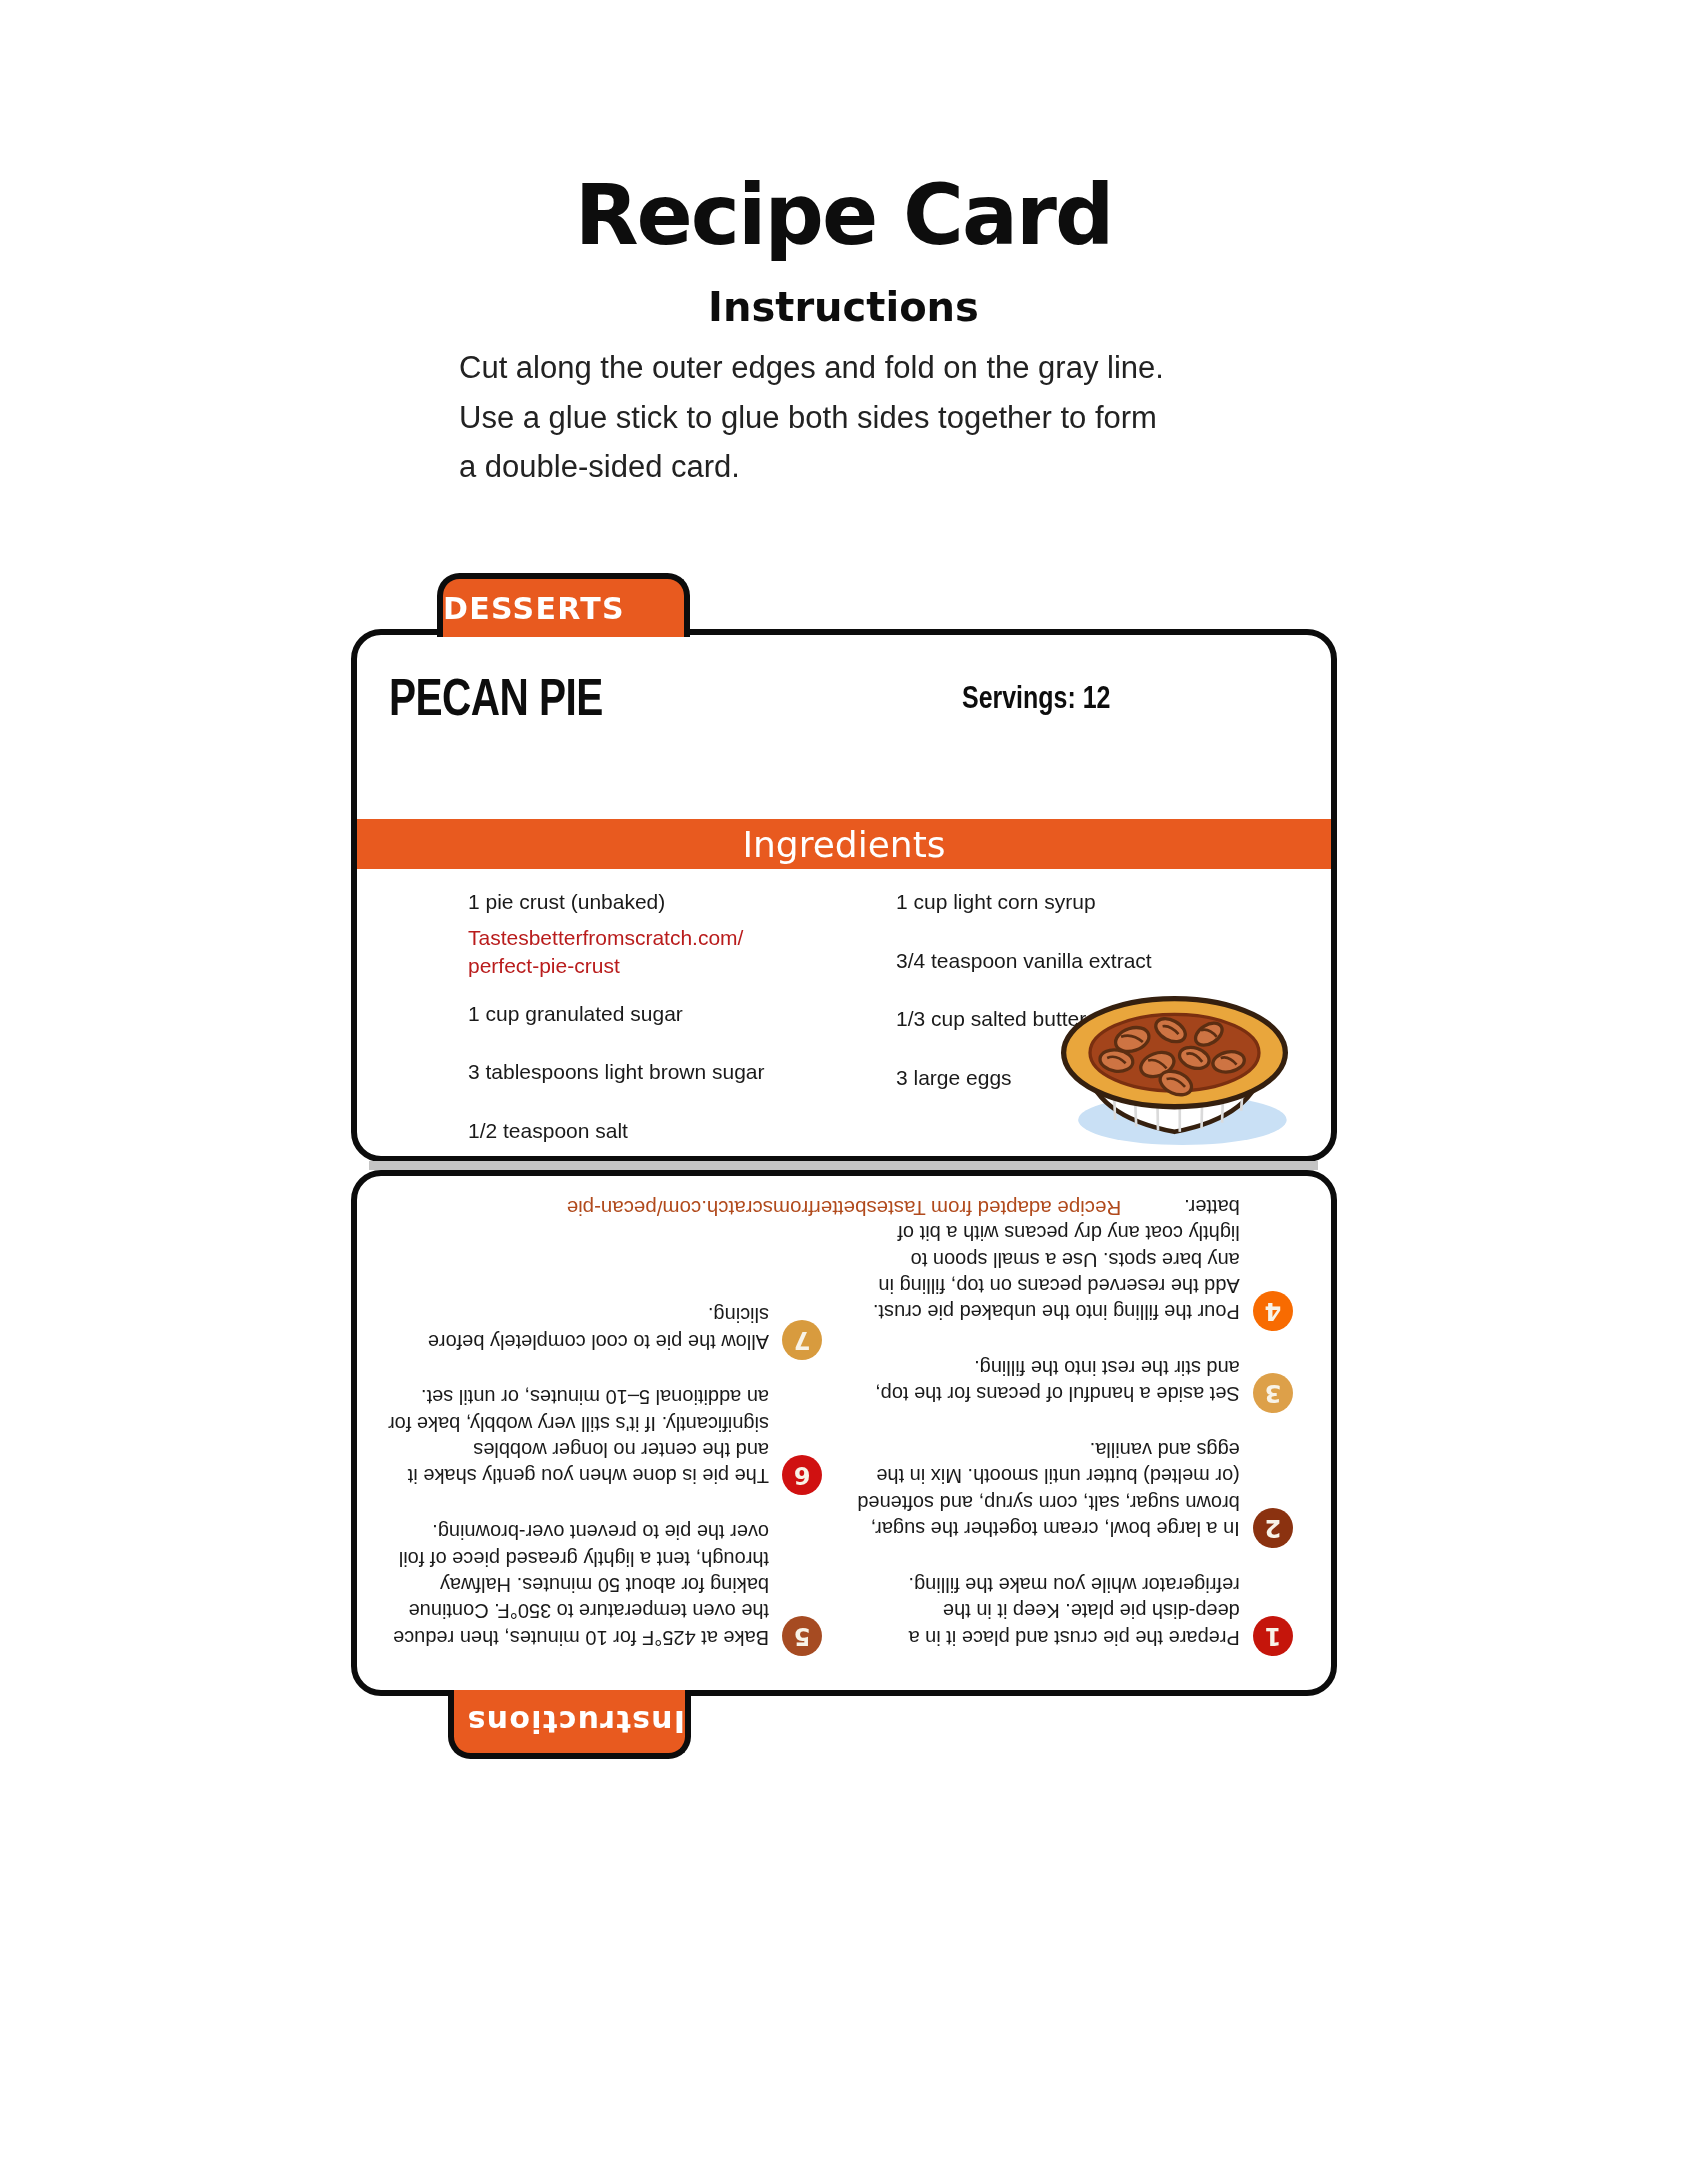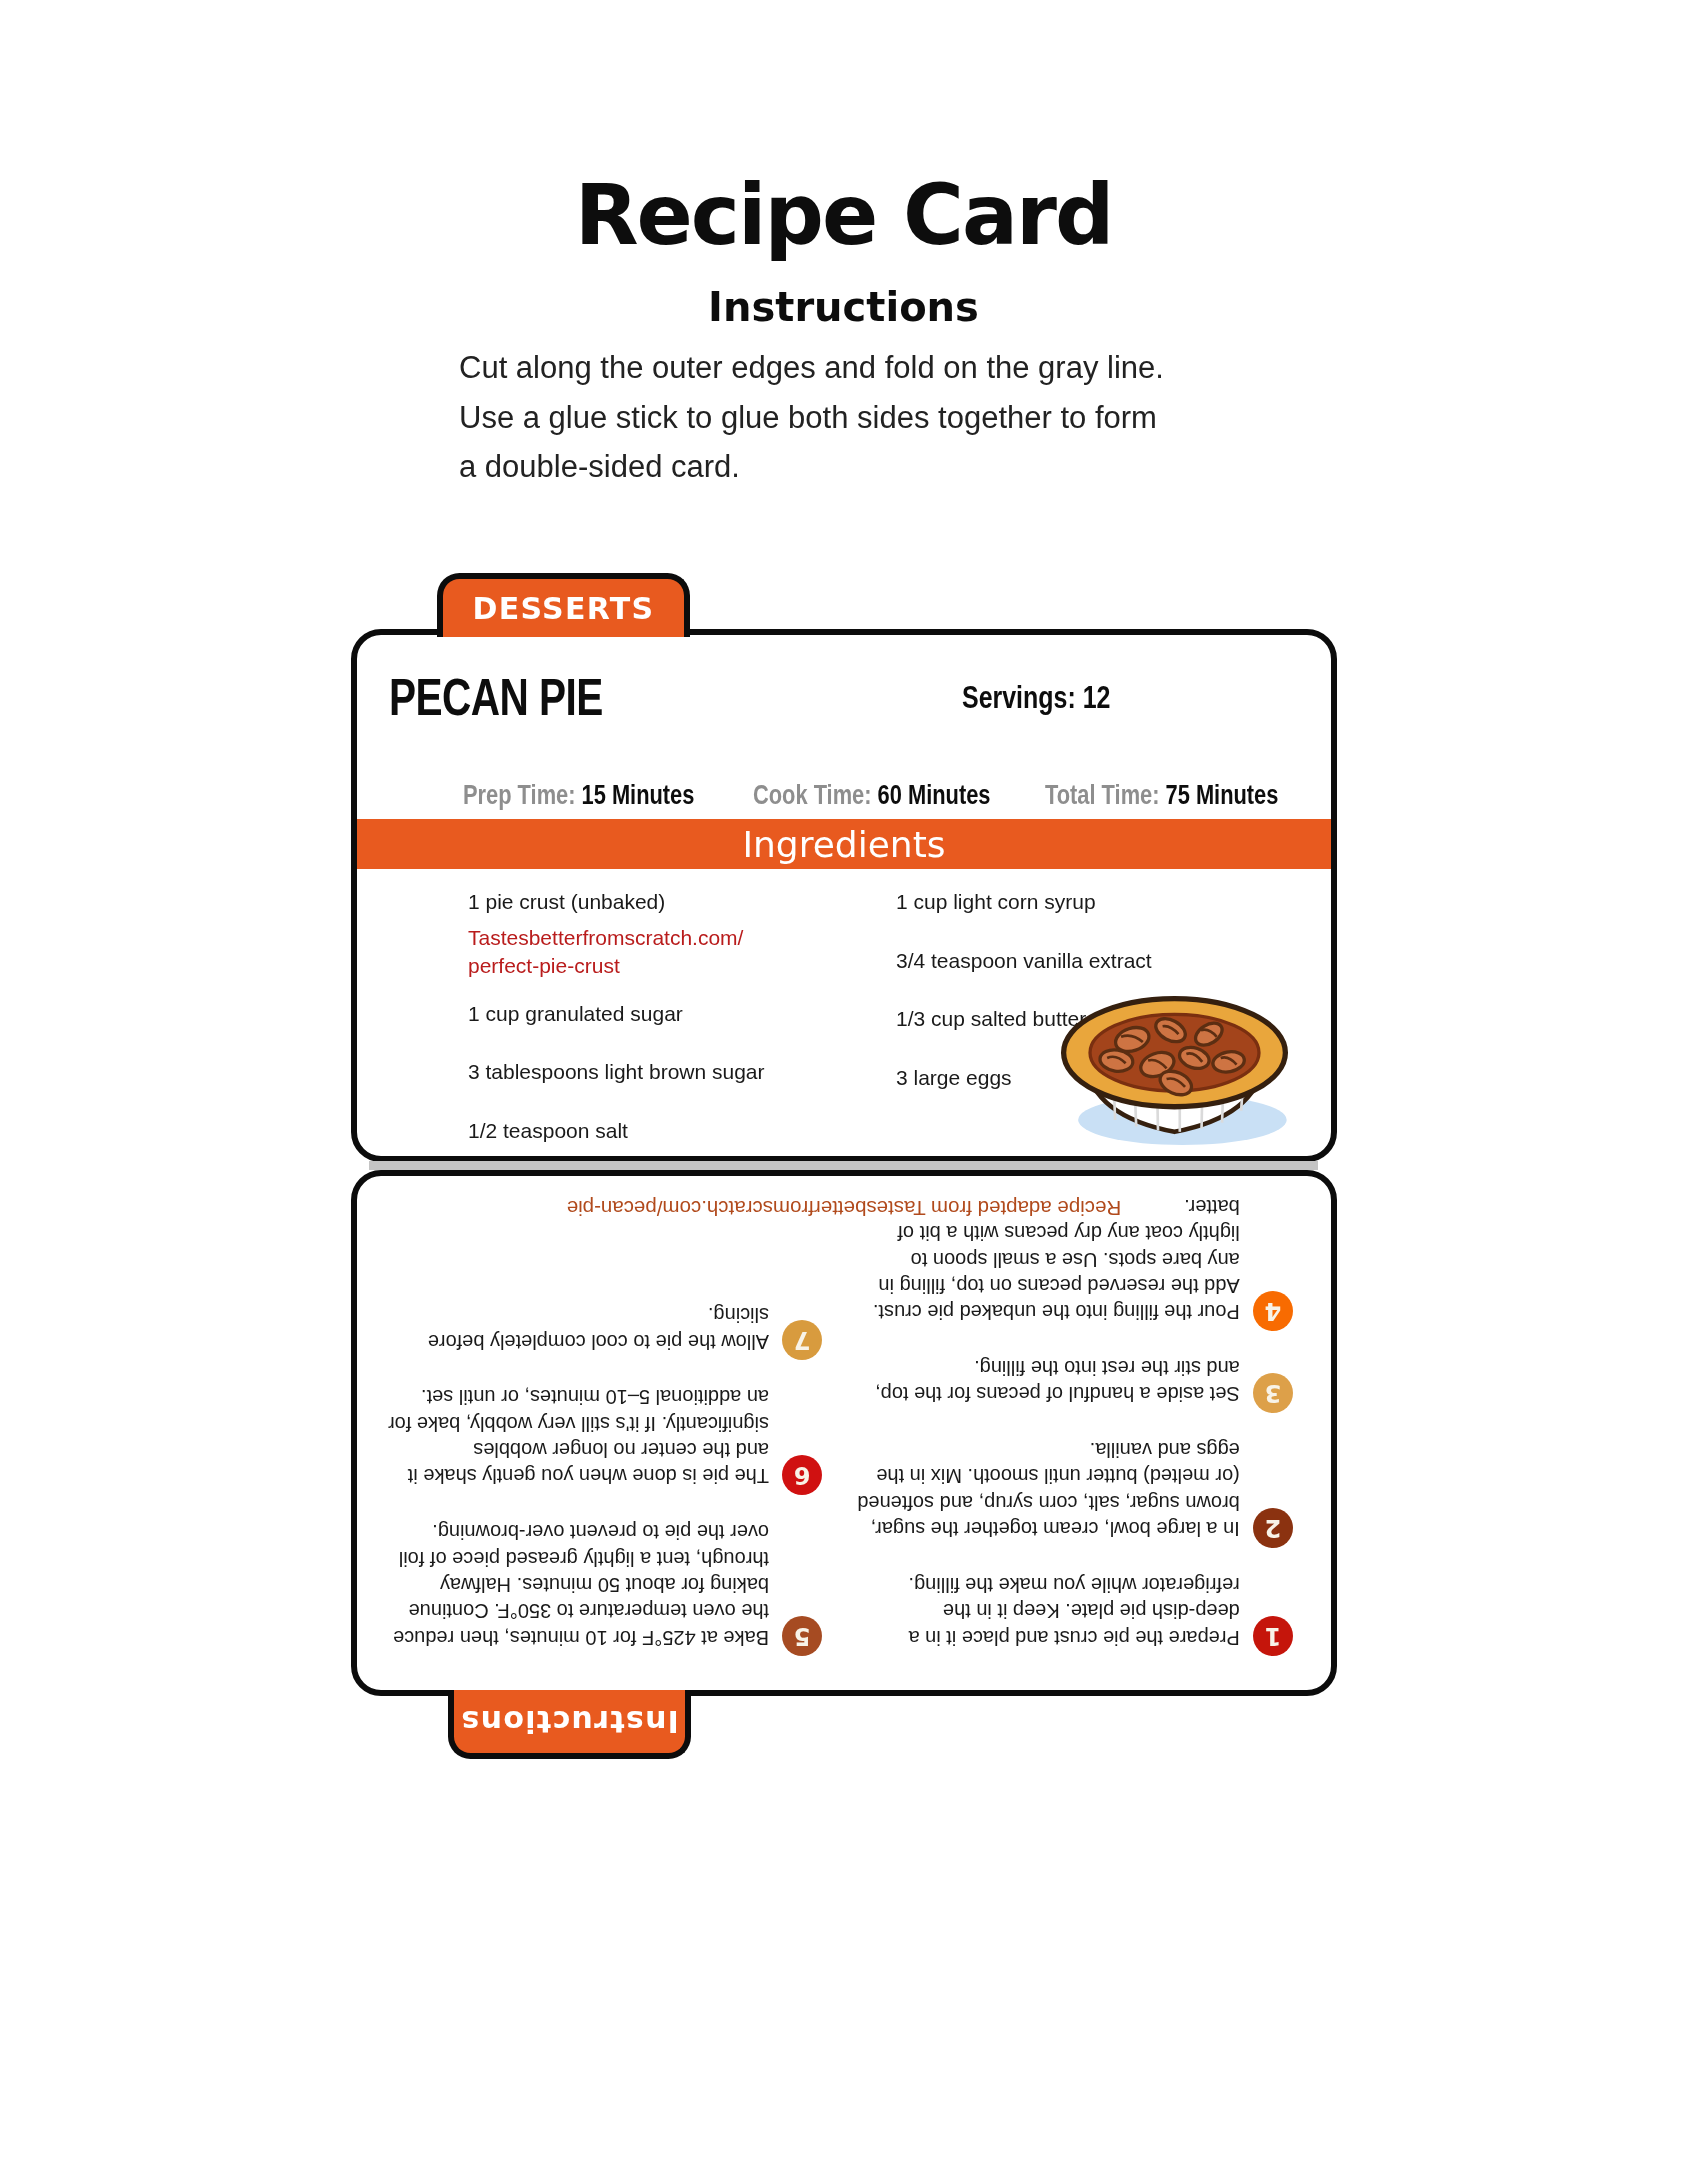--- a/index.html
+++ b/index.html
@@ -20,21 +20,21 @@
   .intro{
     position:absolute;top:343px;left:459px;width:827px;
     font-size:31px;line-height:1.6;font-weight:400;color:#222222;
     white-space:pre-line;
   }
   
   .assembly{position:absolute;left:351px;width:986px;}
   .tab{
     position:absolute;top:0;height:64px;background:#E85A1F;
     border:6px solid #0c0c0c;border-bottom:none;border-radius:22.5px 22.5px 0 0;
-    display:flex;align-items:center;justify-content:center;z-index:3;box-sizing:border-box;
+    display:flex;align-items:center;justify-content:flex-start;z-index:3;box-sizing:border-box;
   }
   .tab span{
     font-family:"DejaVu Sans",sans-serif;font-weight:800;font-size:30px;color:#ffffff;
     letter-spacing:1.3px;
   }
   .card{
     position:absolute;left:0;width:986px;background:#ffffff;
     border:6px solid #0c0c0c;border-radius:30px;box-sizing:border-box;z-index:2;
   }
   .cond{display:inline-block;transform:scaleX(0.78);transform-origin:0 50%;white-space:nowrap;}
@@ -111,31 +111,20 @@
 a double-sided card.</div>
 
   <div class="assembly front-assembly">
     <div class="tab front-tab">
       <span>DESSERTS</span>
     </div>
     <div class="card front-card">
       <div class="recipe-name"><span class="cond">PECAN PIE</span></div>
       <div class="servings">
         <span class="cond"><span>Servings:</span>&nbsp;<span>12</span></span>
-      </div>
-      <div class="times-row">
-        <div class="time-item time-prep">
-          <span class="cond"><span class="t-label">Prep Time:</span> <span class="t-value">15 Minutes</span></span>
-        </div>
-        <div class="time-item time-cook">
-          <span class="cond"><span class="t-label">Cook Time:</span> <span class="t-value">60 Minutes</span></span>
-        </div>
-        <div class="time-item time-total">
-          <span class="cond"><span class="t-label">Total Time:</span> <span class="t-value">75 Minutes</span></span>
-        </div>
       </div>
       <div class="section-banner">
         <span>Ingredients</span>
       </div>
 
       <div class="ing-col ing-col-left">
         <div class="ing">1 pie crust (unbaked)</div>
         <div class="ing-link">Tastesbetterfromscratch.com/
 perfect-pie-crust</div>
         <div class="ing">1 cup granulated sugar</div>

